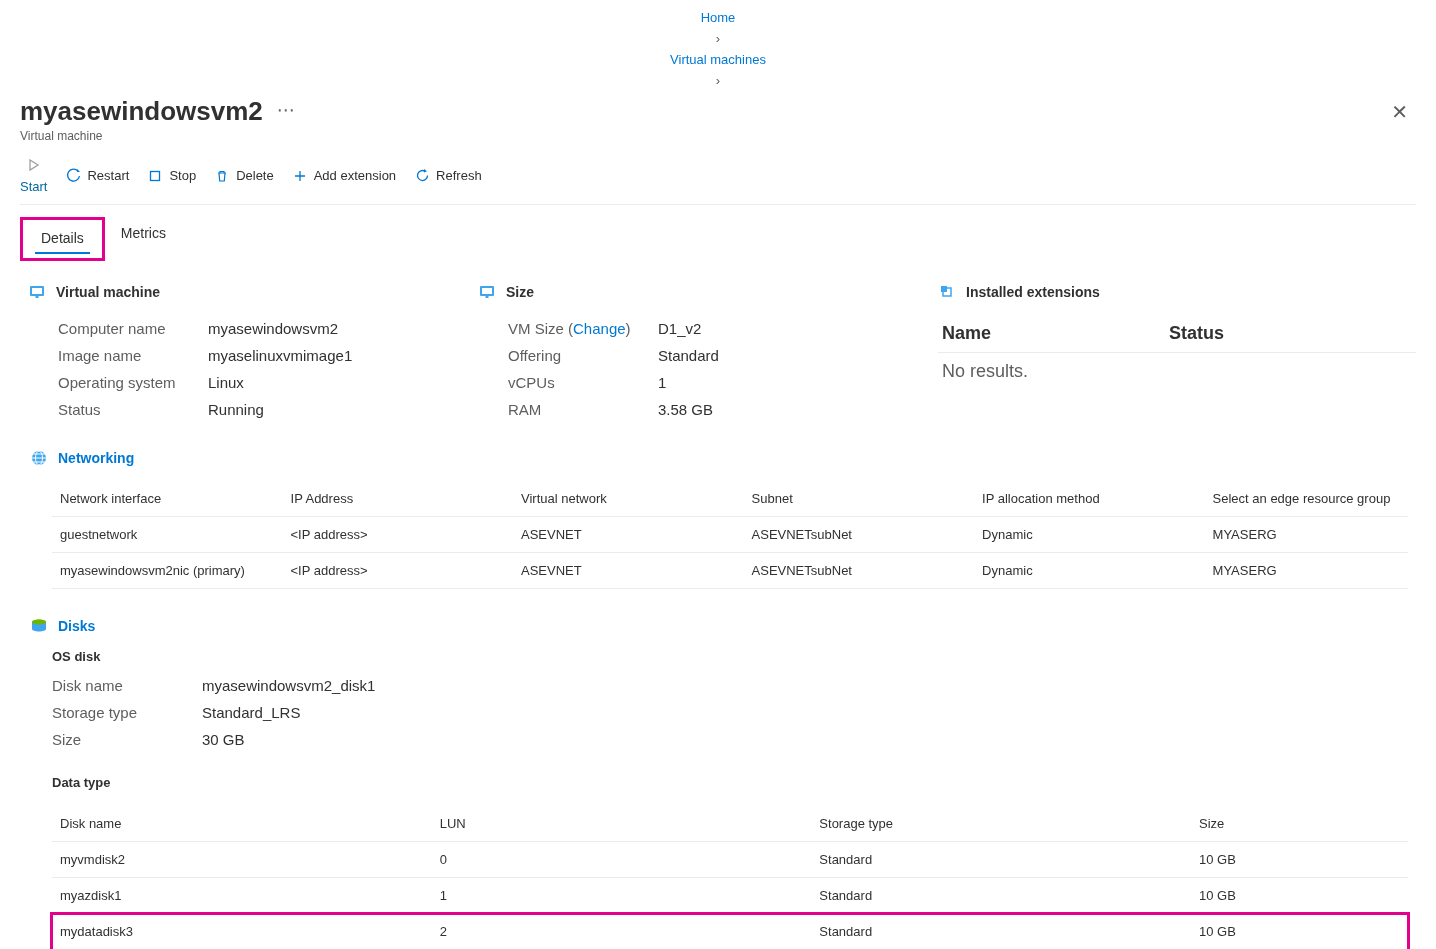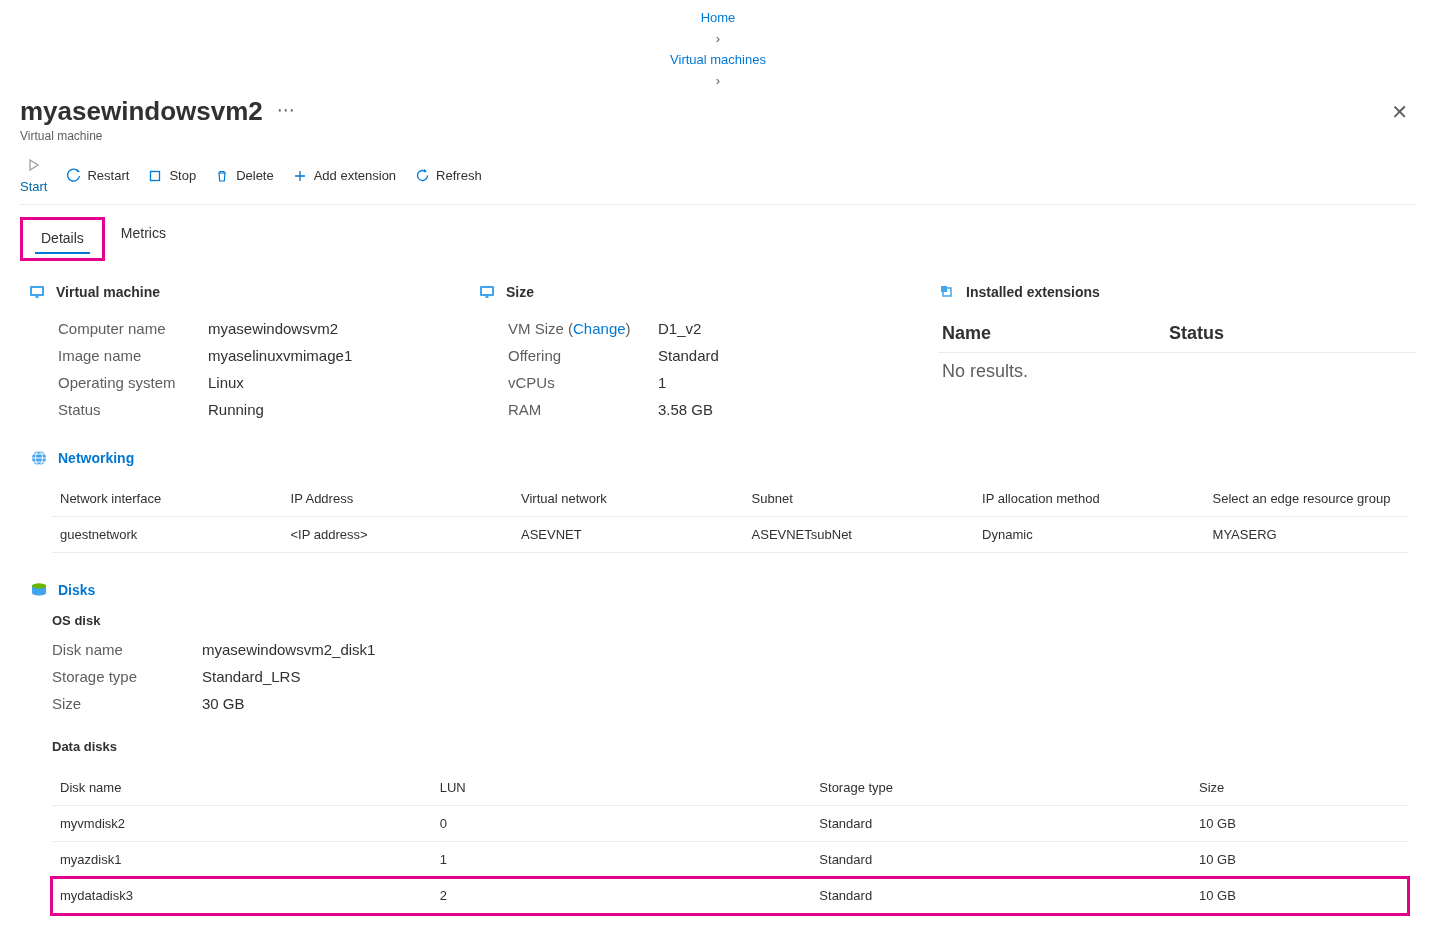--- a/index.html
+++ b/index.html
@@ -273,20 +273,28 @@
       </thead>
     <tbody id="net-body">
         <tr>
           <td>guestnetwork</td>
           <td>&lt;IP address&gt;</td>
           <td>ASEVNET</td>
           <td>ASEVNETsubNet</td>
           <td>Dynamic</td>
           <td>MYASERG</td>
         </tr>
+        <tr>
+          <td>myasewindowsvm2nic (primary)</td>
+          <td>&lt;IP address&gt;</td>
+          <td>ASEVNET</td>
+          <td>ASEVNETsubNet</td>
+          <td>Dynamic</td>
+          <td>MYASERG</td>
+        </tr>
       </tbody>
   </table>
 </div>
 
 <div class="full-width-section">
   <div class="sec-head link" style="margin-left:-22px;">
     <span class="sec-icon">
       <svg width="18" height="18" viewBox="0 0 18 18">
           <ellipse cx="9" cy="5" rx="7" ry="2.5" fill="#6bb700"></ellipse>
           <path d="M2 5v7c0 1.4 3.1 2.5 7 2.5s7-1.1 7-2.5V5" fill="#41a5ee"></path>
@@ -303,21 +311,21 @@
     </div>
   <div class="kv">
       <div class="k">Storage type</div>
       <div class="v">Standard_LRS</div>
     </div>
   <div class="kv">
       <div class="k">Size</div>
       <div class="v">30 GB</div>
     </div>
 
-  <div class="subhead" style="margin-top:22px;">Data disks</div>
+  <div class="subhead" style="margin-top:22px;">Data type</div>
   <table class="tbl" style="margin-top:16px;">
     <thead>
         <tr>
       <th style="width:28%">Disk name</th>
       <th style="width:28%">LUN</th>
       <th style="width:28%">Storage type</th>
       <th>Size</th>
     </tr>
       </thead>
     <tbody id="disk-body">

